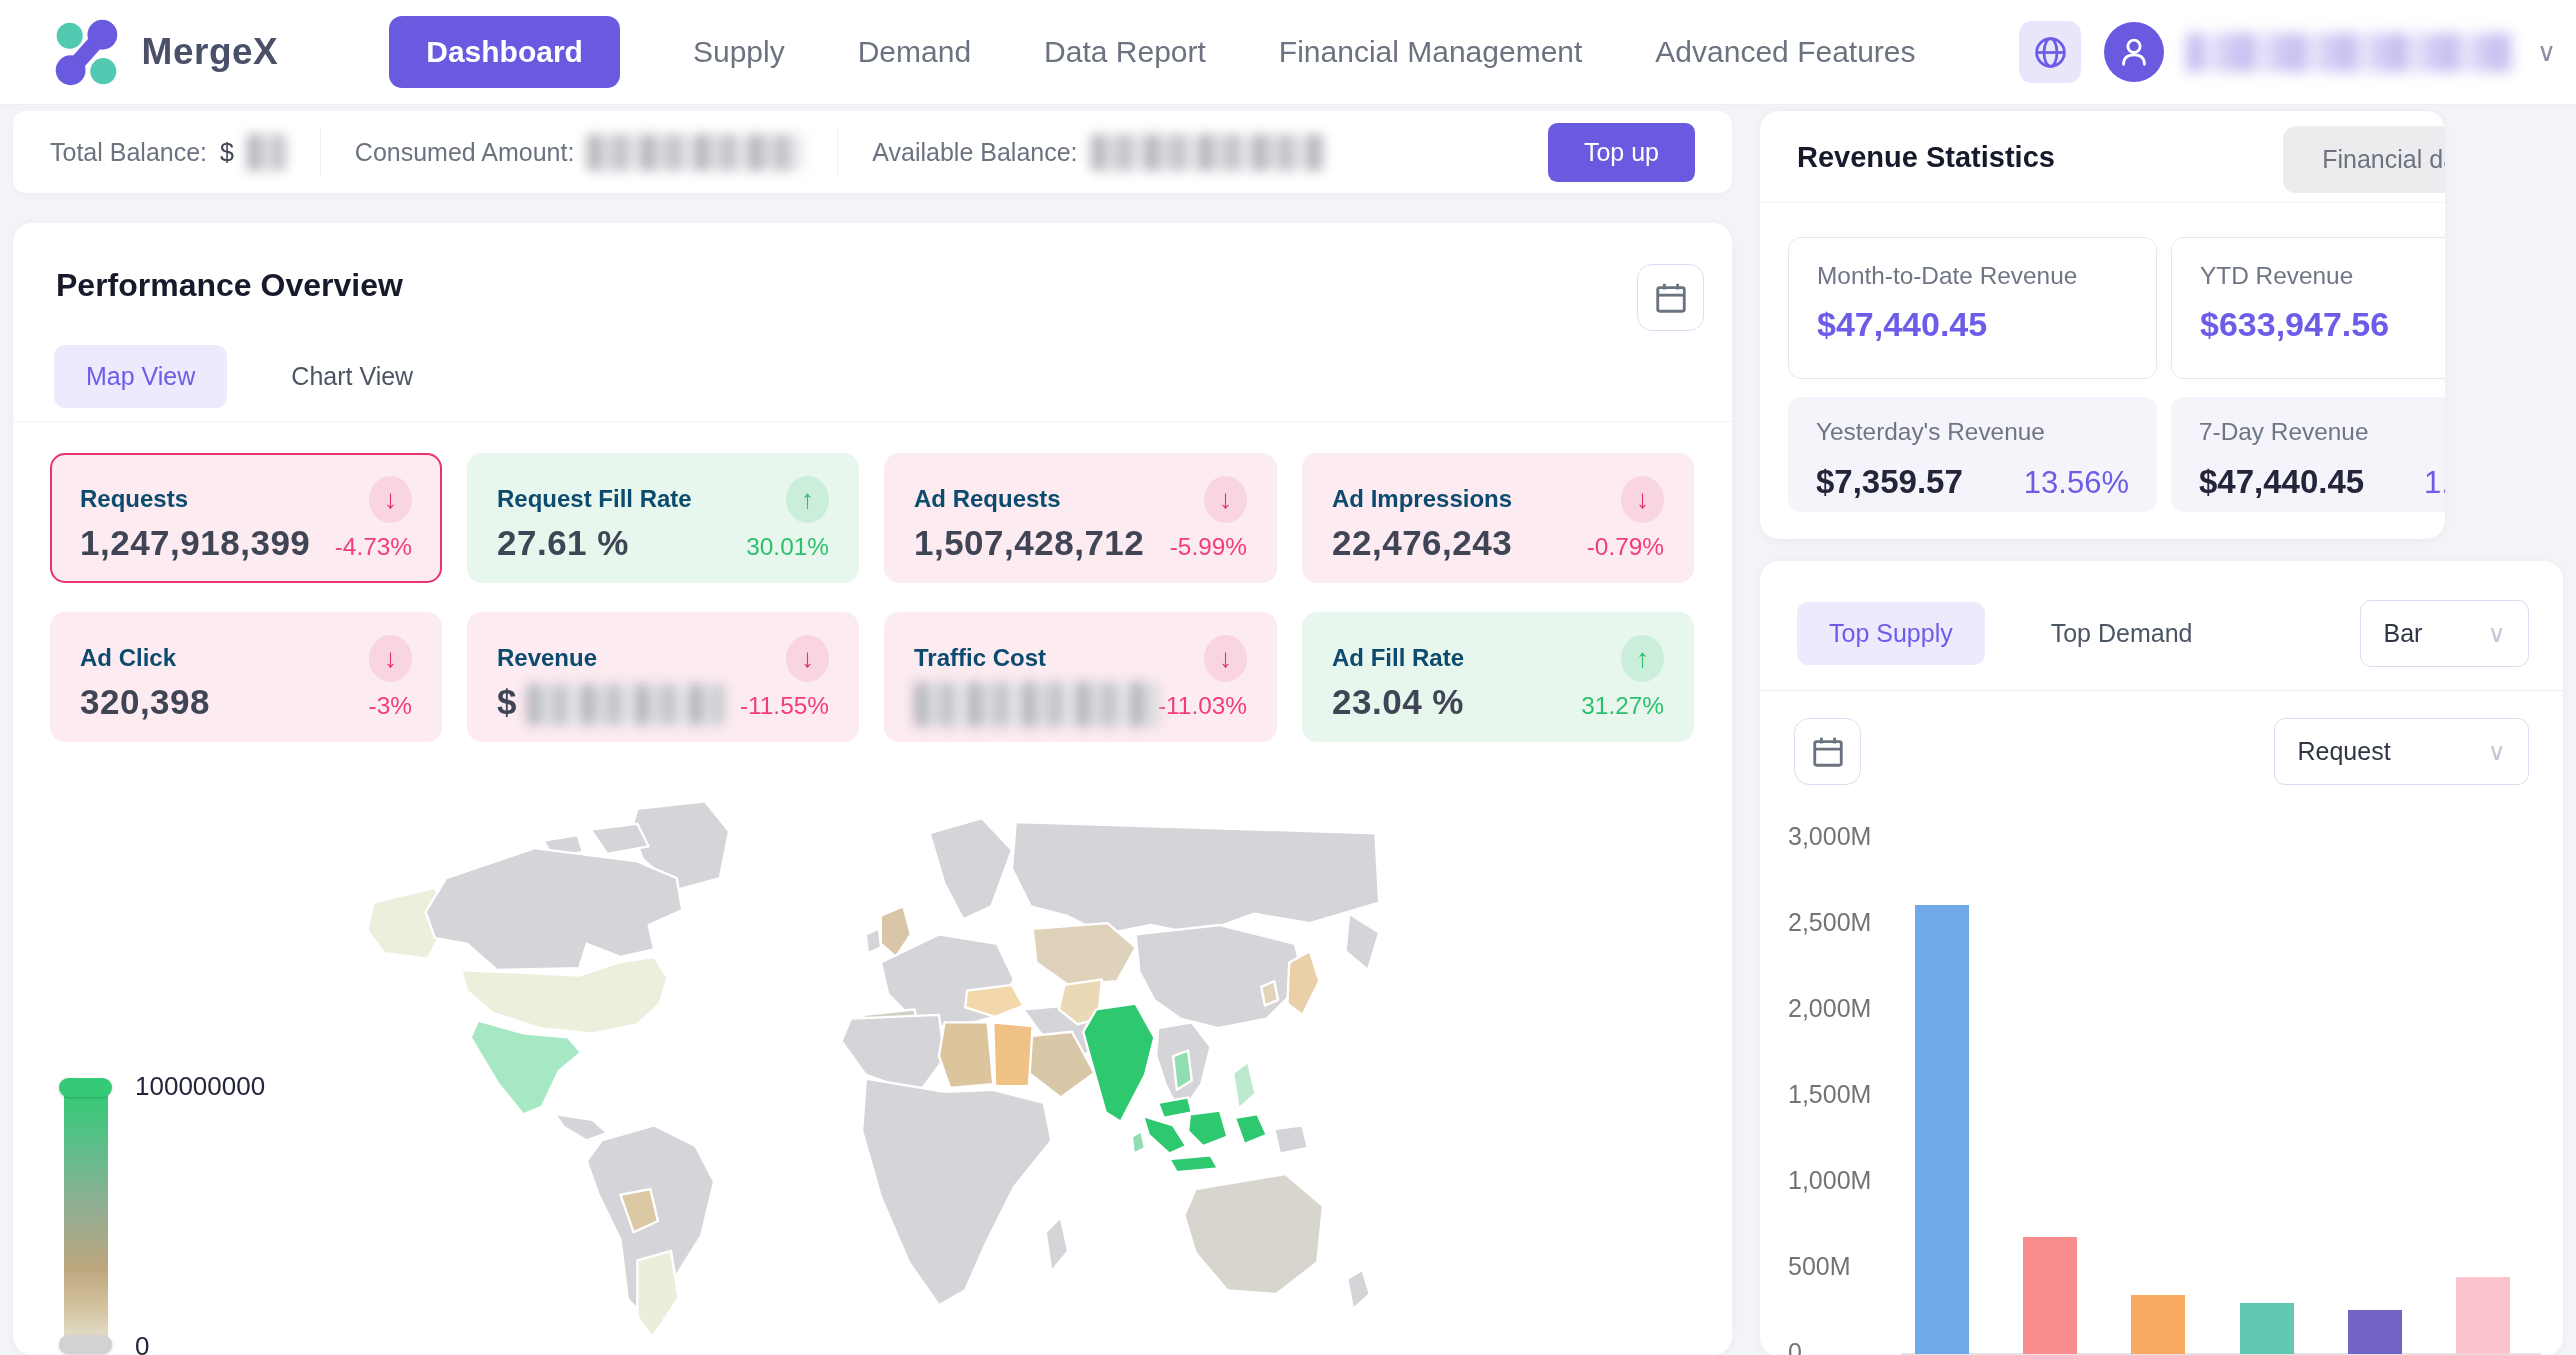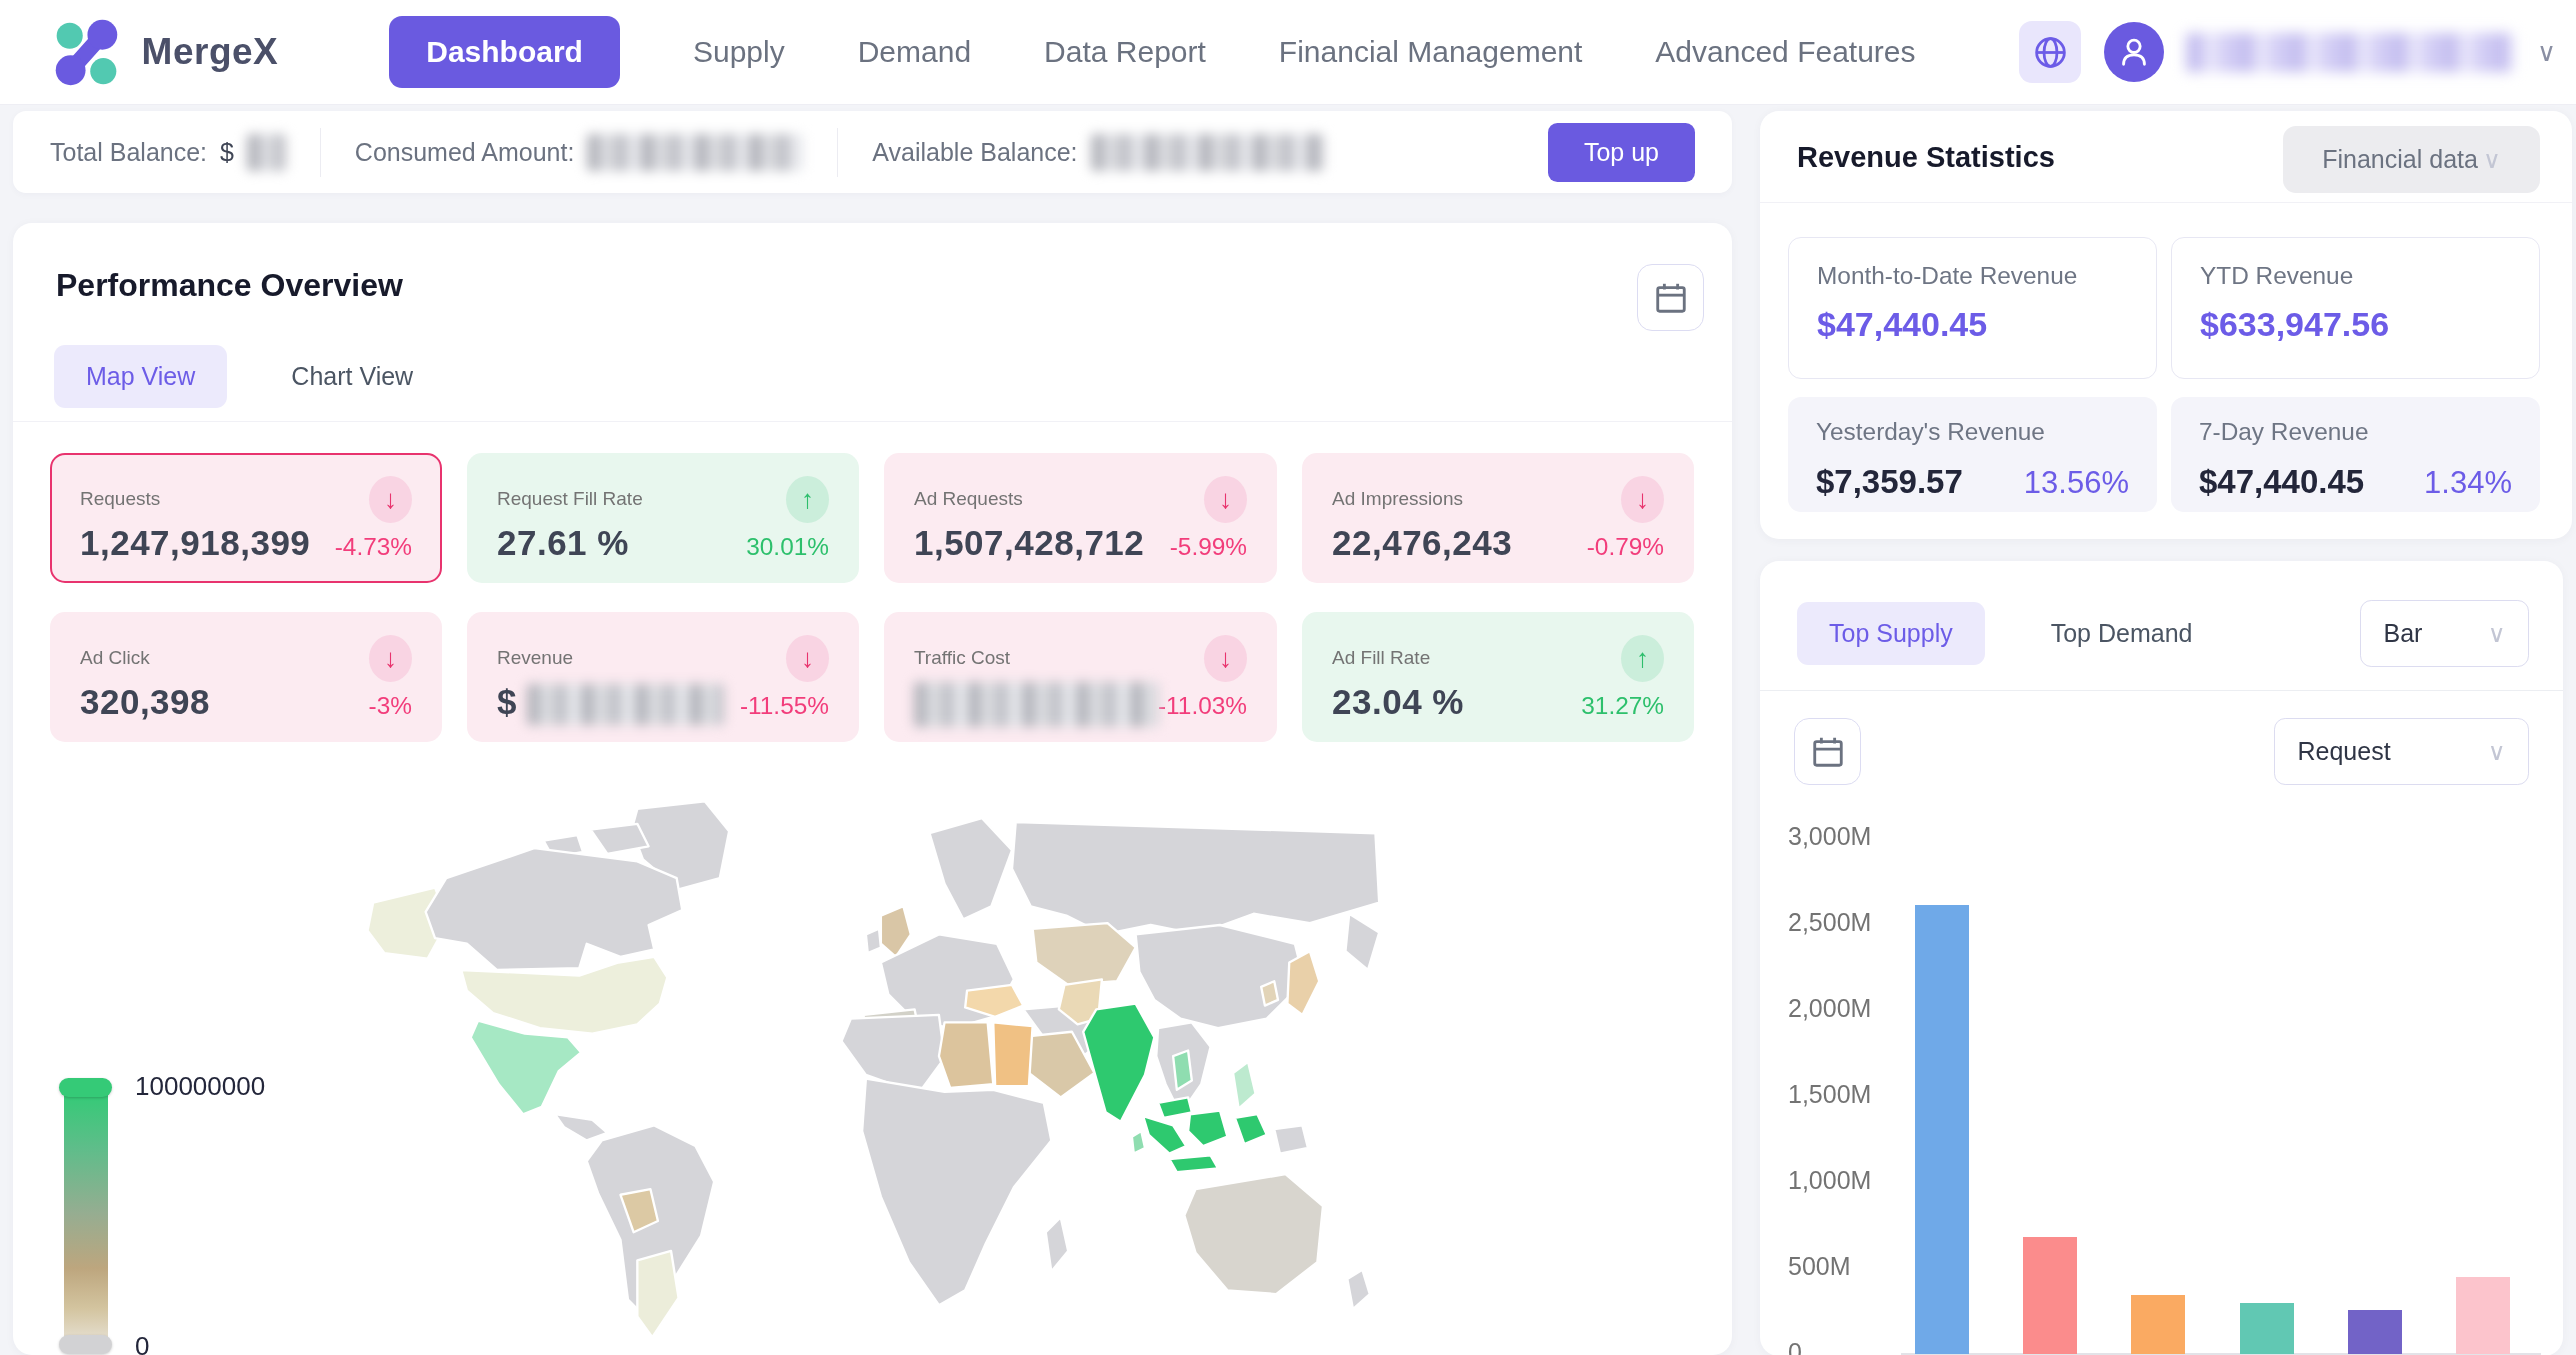--- a/index.html
+++ b/index.html
@@ -33,42 +33,42 @@
              border-radius:13px; display:flex; align-items:center; padding:0 37px;
              box-shadow:0 1.9px 7.5px rgba(40,40,80,0.03); }
   .balance-item { display:flex; align-items:center; gap:13px; font-size:25px; color:#6b7280; white-space:nowrap; }
   .bal-sep { width:0.9px; height:49px; background:#ececf2; margin:0 34px; }
   .topup-btn { margin-left:auto; background:#6a5ae0; color:#fff; font-size:25px; border:none;
                padding:15px 36px; border-radius:9.4px; cursor:pointer; }
 
   
   .card { position:absolute; background:#fff; border-radius:19px; box-shadow:0 1.9px 9.4px rgba(40,40,80,0.04); overflow:hidden; }
   .card-perf { top:223px; left:13px; width:1719px; height:1132px; }
-  .card-rev  { top:111px; left:1760px; width:812px; height:428px; }
+  .card-rev  { top:111px; left:1760px; width:685px; height:428px; }
   .card-top  { top:561px; left:1760px; width:803px; height:795px; }
 
   
   .perf-title { position:absolute; left:43px; top:44px; font-size:32px; font-weight:bold; color:#171a2b; }
   .cal-btn { position:absolute; width:67px; height:67px; border:1.9px solid #dcdcf2; border-radius:15px;
              background:#fff; display:flex; align-items:center; justify-content:center; cursor:pointer; }
   .perf-cal { right:28px; top:41px; }
   .tabs { position:absolute; left:41px; top:122px; display:flex; align-items:center; gap:32px; }
   .tab { font-size:25px; color:#4b5563; padding:17px 32px; cursor:pointer; border-radius:11.2px; }
   .tab.active { background:#eceafc; color:#6c5ce7; }
   .perf-divider { position:absolute; left:0; right:0; top:198px; border-bottom:1.9px solid #f1f1f6; }
 
   .stat-grid { position:absolute; left:37px; top:230px; width:1644px;
                display:grid; grid-template-columns:repeat(4,1fr); gap:29px 25px; }
   .stat-card { height:130px; border-radius:15px; padding:20.6px 28px; cursor:pointer;
                display:flex; flex-direction:column; justify-content:space-between; border:2.3px solid transparent; }
   .stat-card.pink { background:#fcebf1; }
   .stat-card.green { background:#e8f7ee; }
   .stat-card.selected { border-color:#e8336e; }
   .stat-top { display:flex; align-items:center; justify-content:space-between; }
-  .stat-title { font-size:19px; color:#737373; }
+  .stat-title { font-size:24px; color:#0c4a6e;font-weight:bold; }
   .chip { width:43px; height:47px; border-radius:50%; display:flex; align-items:center; justify-content:center; font-size:26px; }
   .chip.pink { background:#f9d4e3; color:#e8346e; }
   .chip.green { background:#cbeedb; color:#2dbe6c; }
   .stat-bottom { display:flex; align-items:baseline; justify-content:space-between; }
   .stat-value { font-size:35px; font-weight:bold; color:#3f4555; letter-spacing:0.5px; }
   .stat-change.down { font-size:24.4px; color:#f23d7b; }
   .stat-change.up { font-size:24.4px; color:#2dc06c; }
 
   
   .legend-bar { position:absolute; left:51px; top:871px; width:44px; height:249px;

